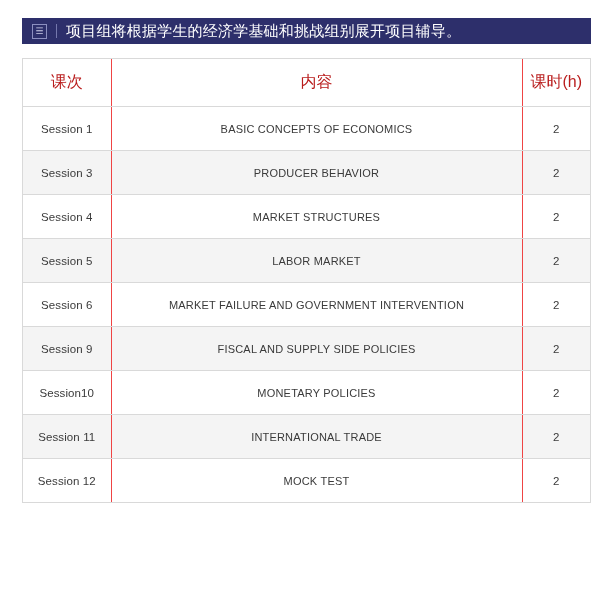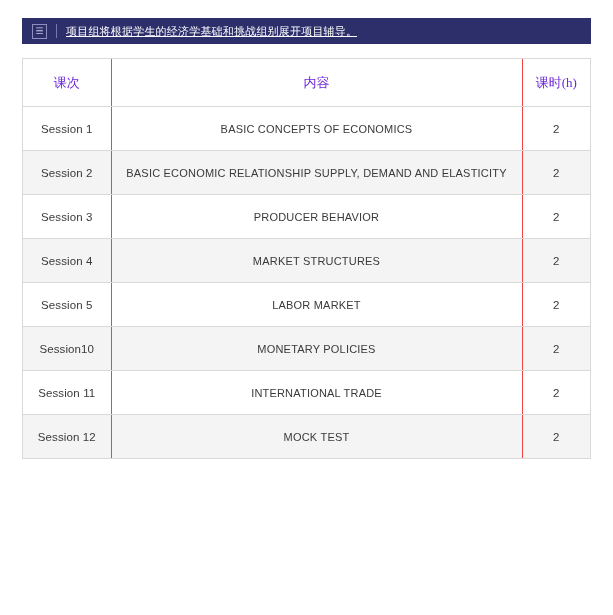--- a/index.html
+++ b/index.html
@@ -46,25 +46,24 @@
   }
   .banner-sep {
     width: 1px;
     height: 14px;
     background: #7578ad;
     margin: 0 9px;
     flex: 0 0 auto;
   }
   .banner-title {
     color: #ffffff;
-    font-size: 11px;
+    font-size: 15px;
     letter-spacing: 0.2px;
     white-space: nowrap;
     overflow: hidden;
-    text-decoration: underline;
   }
   
   .table-wrap {
     margin-top: 14px;
     border: 1px solid #d9d9d9;
     border-bottom: none;
     box-sizing: border-box;
   }
   table {
     width: 100%;
@@ -75,23 +74,22 @@
   col.c3 { width: 68px; }
   th, td {
     border-bottom: 1px solid #d9d9d9;
     text-align: center;
     vertical-align: middle;
     font-weight: normal;
     color: #3a3a3a;
   }
   th {
     height: 45px;
-    font-size: 13px;
-    color: #6d28d9;
-    font-family: Liberation Serif, serif;
+    font-size: 16px;
+    color: #b91c1c;
   }
   td {
     height: 41px;
     font-size: 11px;
     letter-spacing: 0.2px;
     text-align: center;
   }
   td.sess {
     font-size: 11.5px;
     color: #3a3a3a;
@@ -132,37 +130,42 @@
           <th class="col-sep">课时(h)</th>
         </tr>
       </thead>
       <tbody>
         <tr>
           <td class="sess">Session 1</td>
           <td class="col-sep">BASIC CONCEPTS OF ECONOMICS</td>
           <td class="hrs col-sep">2</td>
         </tr>
         <tr>
-          <td class="sess">Session 2</td>
-          <td class="col-sep">BASIC ECONOMIC RELATIONSHIP SUPPLY, DEMAND AND ELASTICITY</td>
-          <td class="hrs col-sep">2</td>
-        </tr>
-        <tr>
           <td class="sess">Session 3</td>
           <td class="col-sep">PRODUCER BEHAVIOR</td>
           <td class="hrs col-sep">2</td>
         </tr>
         <tr>
           <td class="sess">Session 4</td>
           <td class="col-sep">MARKET STRUCTURES</td>
           <td class="hrs col-sep">2</td>
         </tr>
         <tr>
           <td class="sess">Session 5</td>
           <td class="col-sep">LABOR MARKET</td>
+          <td class="hrs col-sep">2</td>
+        </tr>
+        <tr>
+          <td class="sess">Session 6</td>
+          <td class="col-sep">MARKET FAILURE AND GOVERNMENT INTERVENTION</td>
+          <td class="hrs col-sep">2</td>
+        </tr>
+        <tr>
+          <td class="sess">Session 9</td>
+          <td class="col-sep">FISCAL AND SUPPLY SIDE POLICIES</td>
           <td class="hrs col-sep">2</td>
         </tr>
         <tr>
           <td class="sess">Session10</td>
           <td class="col-sep">MONETARY POLICIES</td>
           <td class="hrs col-sep">2</td>
         </tr>
         <tr>
           <td class="sess">Session 11</td>
           <td class="col-sep">INTERNATIONAL TRADE</td>

